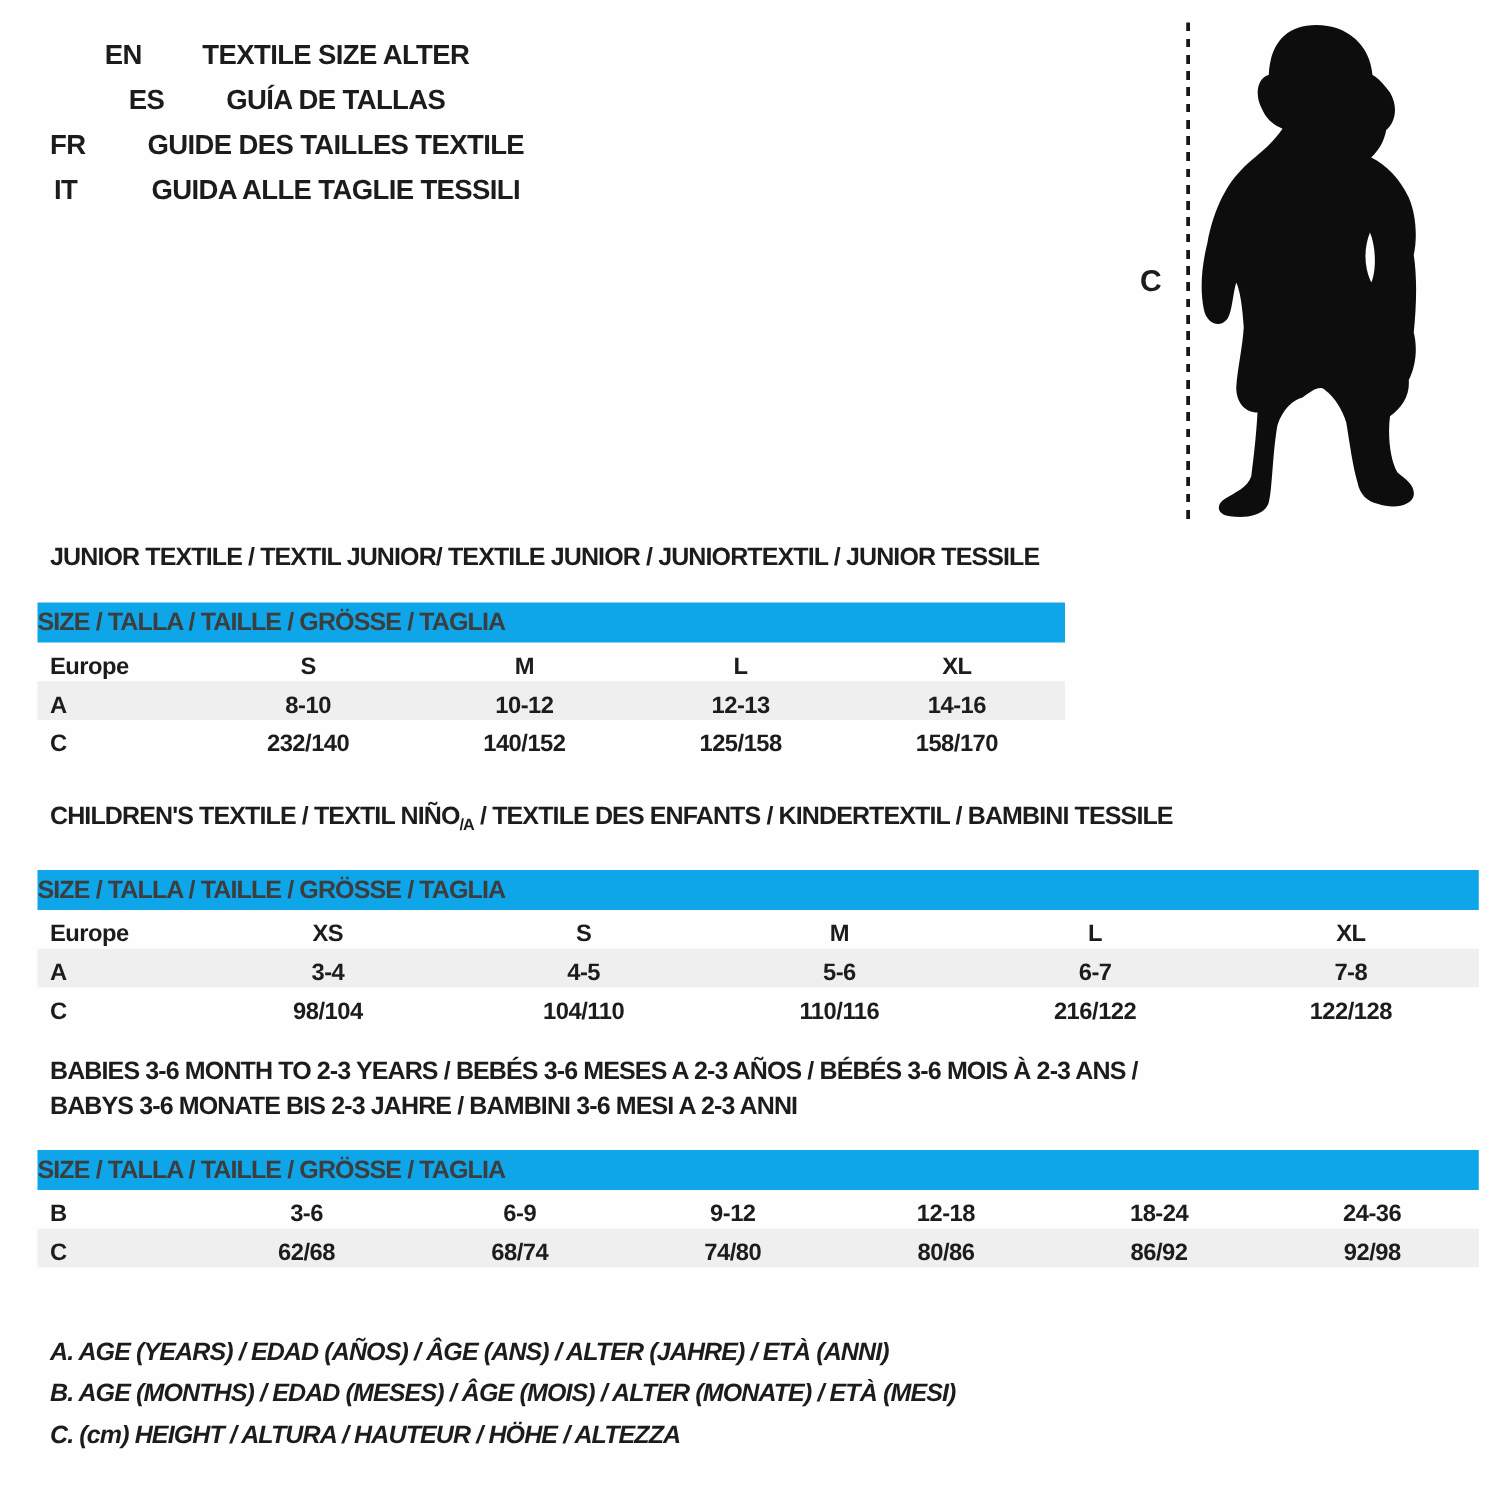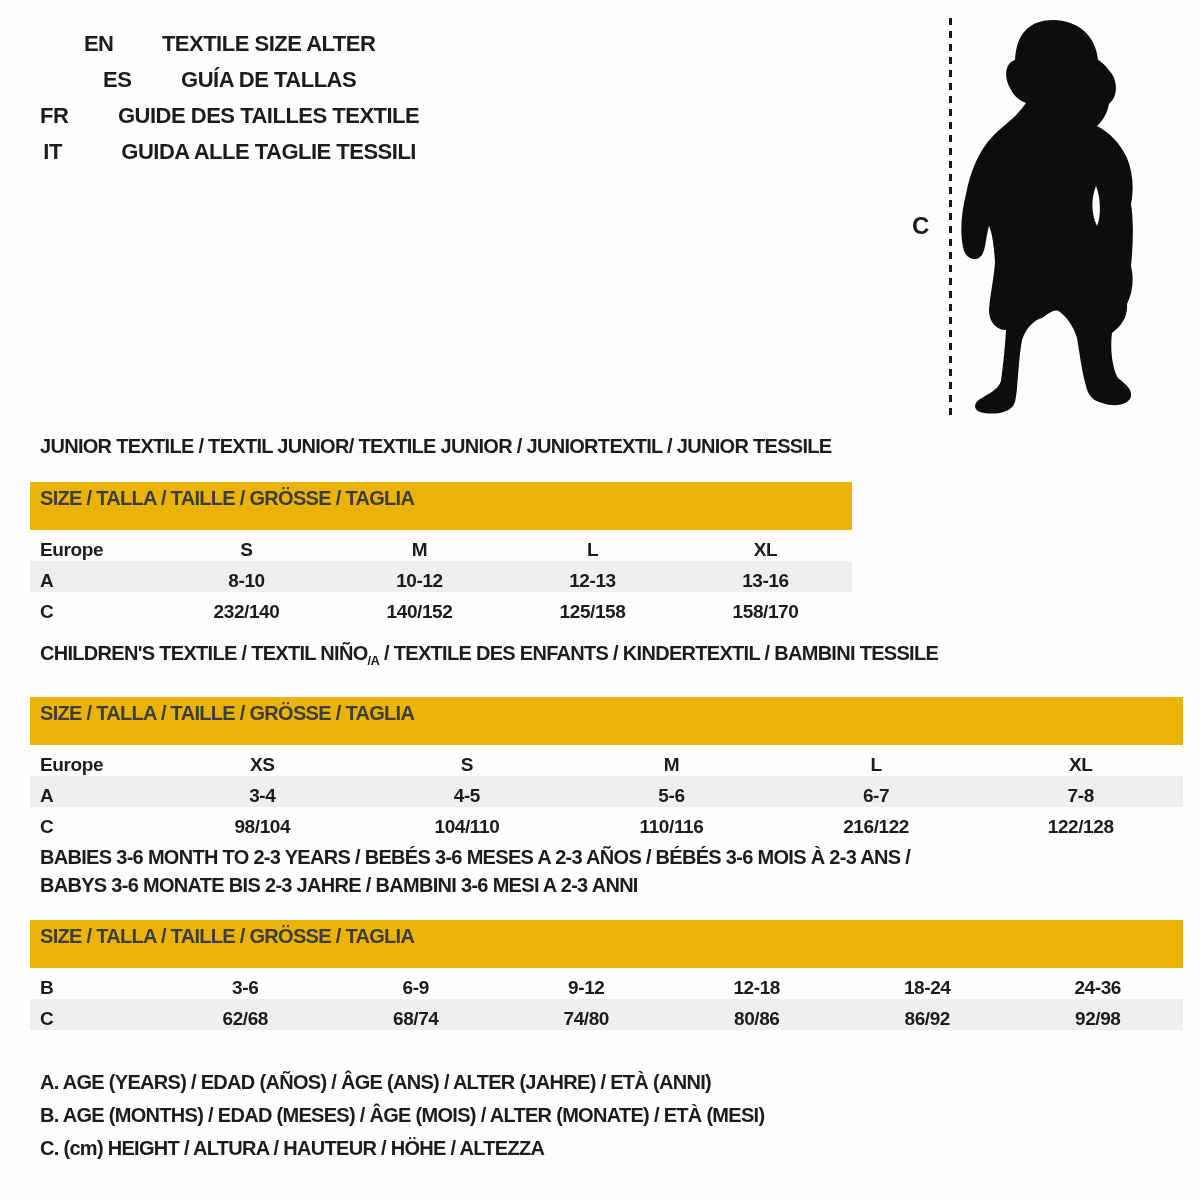--- a/index.html
+++ b/index.html
@@ -33,32 +33,32 @@
   .section-1 { top:434px; width:822px; }
   .section-2 { top:641px; width:1153px; }
   .section-3 { top:846px; width:1153px; }
   .section-title {
     font-size:20px; line-height:24px; padding-left:10px;
     letter-spacing:-0.7px; white-space:nowrap;
   }
   .section-title-multi { line-height:33px; margin-top:-5px; }
   .title-sub { font-size:13px; vertical-align:sub; }
   .size-bar {
-    margin-top:24px; height:48px; line-height:32px;
-    background:#eab308; color:#3d3d3d;
-    padding-left:10px; font-size:20px; letter-spacing:-0.7px;
+    margin-top:24px; height:32px; line-height:32px;
+    background:#0ea5e9; color:#3d3d3d;
+    font-size:20px; letter-spacing:-0.7px;
   }
   .size-bar-3 { margin-top:18px; }
   .trow { display:flex; height:31px; align-items:flex-end; font-size:19px; letter-spacing:-0.4px; }
   .trow .lbl { width:130px; padding-left:10px; flex:none; }
   .trow .val { flex:1; text-align:center; }
   .shaded { background:#efefef; }
 
   
-  .legend { position:absolute; left:40px; top:1066px; }
+  .legend { position:absolute; left:40px; top:1066px;font-style:italic; }
   .legend-line { line-height:33px; font-size:20px; letter-spacing:-0.7px; white-space:nowrap; }
 </style>
 </head>
 <body>
 
 <div class="lang-list">
   <div class="lang-row">
     <span class="lang-code">EN</span>
     <span class="lang-label">TEXTILE SIZE ALTER</span>
   </div>
@@ -93,21 +93,21 @@
     <span class="val">S</span>
     <span class="val">M</span>
     <span class="val">L</span>
     <span class="val">XL</span>
   </div>
   <div class="trow shaded">
     <span class="lbl">A</span>
     <span class="val">8-10</span>
     <span class="val">10-12</span>
     <span class="val">12-13</span>
-    <span class="val">13-16</span>
+    <span class="val">14-16</span>
   </div>
   <div class="trow">
     <span class="lbl">C</span>
     <span class="val">232/140</span>
     <span class="val">140/152</span>
     <span class="val">125/158</span>
     <span class="val">158/170</span>
   </div>
 </div>
 

